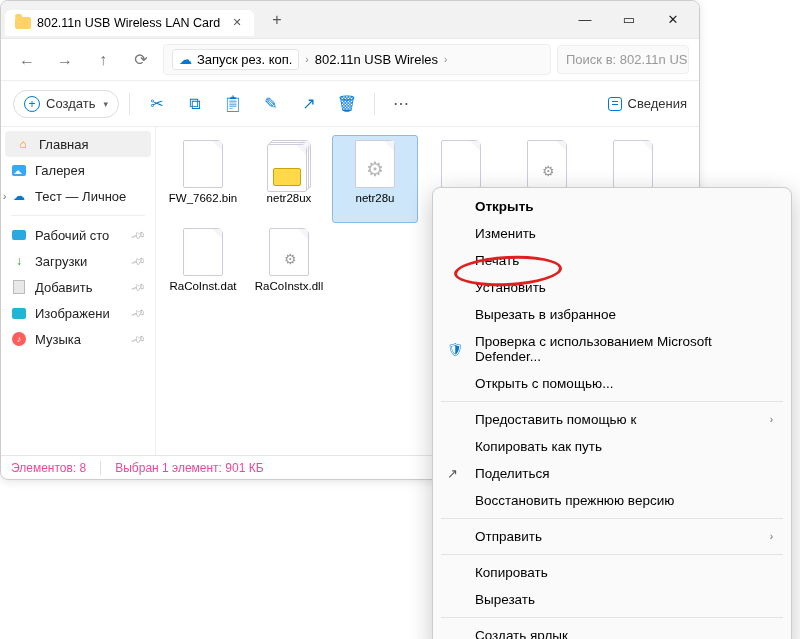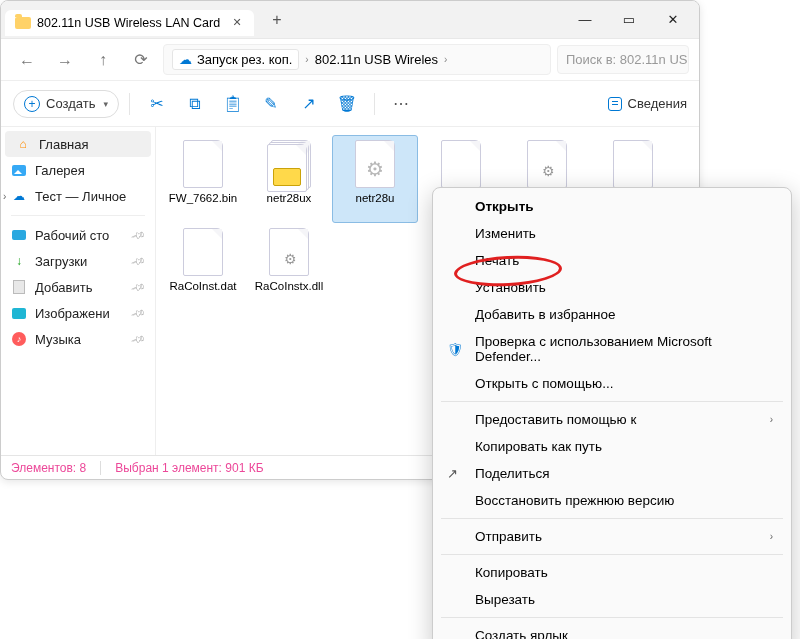--- a/index.html
+++ b/index.html
@@ -246,21 +246,21 @@
   <div class="ctx-item">
       <span>Изменить</span>
     </div>
   <div class="ctx-item">
       <span>Печать</span>
     </div>
   <div class="ctx-item">
       <span>Установить</span>
     </div>
   <div class="ctx-item">
-      <span>Добавить в избранное</span>
+      <span>Вырезать в избранное</span>
     </div>
   <div class="ctx-item">
       <span class="micon shield">🛡</span>
       <span>Проверка с использованием Microsoft Defender...</span>
     </div>
   <div class="ctx-item">
       <span>Открыть с помощью...</span>
     </div>
   <div class="ctx-sep"></div>
   <div class="ctx-item">

